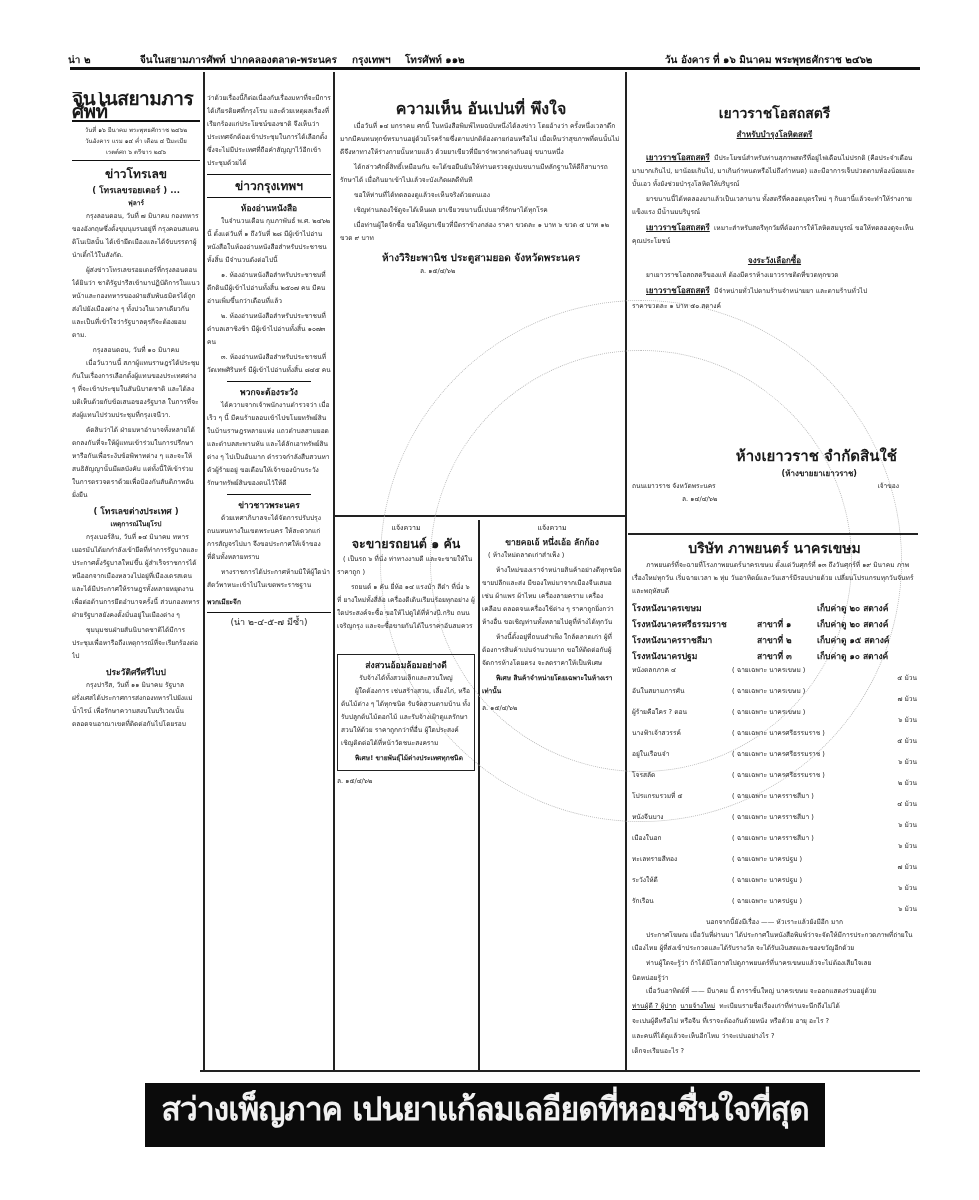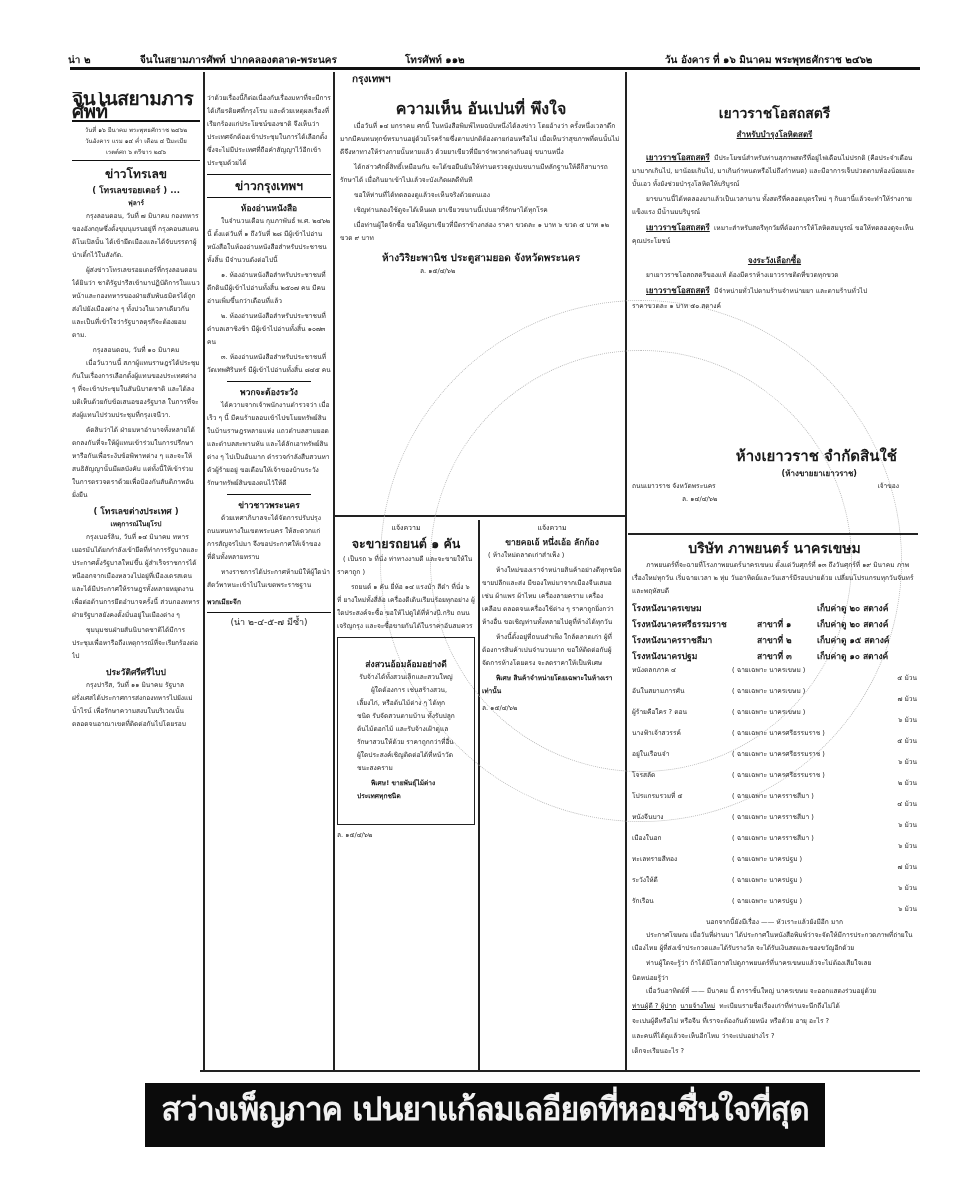--- a/index.html
+++ b/index.html
@@ -27,21 +27,21 @@
   .cinema-row .a{width:125px;}
   .cinema-row .b{width:60px;}
   .cinema-row .c{flex:1;}
 </style>
 </head>
 <body>
 
 <div class="abs hdr" style="left:68px;">น่า ๒</div>
 <div class="abs hdr" style="left:140px;">จีนในสยามภารศัพท์</div>
 <div class="abs hdr" style="left:230px;">ปากคลองตลาด-พระนคร</div>
-<div class="abs hdr" style="left:352px;margin-top:19px;">กรุงเทพฯ</div>
+<div class="abs hdr" style="left:352px;">กรุงเทพฯ</div>
 <div class="abs hdr" style="left:405px;">โทรศัพท์ ๑๑๒</div>
 <div class="abs hdr" style="left:665px;">วัน อังคาร ที่ ๑๖ มินาคม พระพุทธศักราช ๒๔๖๒</div>
 <div class="rule" style="left:70px;top:67px;width:850px;"></div>
 
 <div class="vline" style="left:203px;top:72px;height:1000px;"></div>
 <div class="vline" style="left:333px;top:72px;height:1000px;"></div>
 <div class="vline" style="left:625px;top:72px;height:1000px;"></div>
 <div class="vline" style="left:478px;top:520px;height:550px;"></div>
 <div class="hline" style="left:335px;top:515px;width:290px;height:2px;"></div>
 
@@ -102,21 +102,21 @@
   <p>เมื่อท่านผู้ใดจักซื้อ ขอให้ดูยาเขียวที่มีตราข้างกล่อง ราคา ขวดละ ๑ บาท ๖ ขวด ๕ บาท ๑๒ ขวด ๙ บาท</p>
   <div class="h-sm" style="font-size:10px;margin-top:6px;">ห้างวิริยะพานิช ประตูสามยอด จังหวัดพระนคร</div>
   <div style="margin-left:80px;">ล. ๑๕/๔/๖๒</div>
 </div>
 
 <div class="col" style="left:337px;top:522px;width:138px;height:545px;">
   <div class="center" style="font-size:7px;">แจ้งความ</div>
   <div class="h-mid" style="font-size:12.5px;">จะขายรถยนต์ ๑ คัน</div>
   <p style="text-indent:6px;">( เป็นรถ ๖ ที่นั่ง ท่าทางงามดี และจะขายให้ในราคาถูก )</p>
   <p>รถยนต์ ๑ คัน ยี่ห้อ ๑๔ แรงม้า สีดำ ที่นั่ง ๖ ที่ ยางใหม่ทั้งสี่ล้อ เครื่องดีเดินเรียบร้อยทุกอย่าง ผู้ใดประสงค์จะซื้อ ขอให้ไปดูได้ที่ห้างบี.กริม ถนนเจริญกรุง และจะซื้อขายกันได้ในราคาอันสมควร</p>
-  <div style="border:1.5px solid #222;margin-top:4px;padding:19px;">
+  <div style="border:1.5px solid #222;margin-top:21px;padding:3px;">
     <div class="h-sm">ส่งสวนอ้อมล้อมอย่างดี</div>
     <div class="center">รับจ้างได้ทั้งสวนเล็กและสวนใหญ่</div>
     <p>ผู้ใดต้องการ เช่นสร้างสวน, เลี้ยงไก่, หรือต้นไม้ต่าง ๆ ได้ทุกชนิด รับจัดสวนตามบ้าน ทั้งรับปลูกต้นไม้ดอกไม้ และรับจ้างเฝ้าดูแลรักษาสวนให้ด้วย ราคาถูกกว่าที่อื่น ผู้ใดประสงค์เชิญติดต่อได้ที่หน้าวัดชนะสงคราม</p>
     <p style="font-weight:bold;">พิเศษ! ขายพันธุ์ไม้ต่างประเทศทุกชนิด</p>
   </div>
   <div style="margin-top:4px;">ล. ๑๕/๔/๖๒</div>
 </div>
 
 <div class="col" style="left:482px;top:522px;width:140px;height:545px;">
   <div class="center" style="font-size:7px;">แจ้งความ</div>

